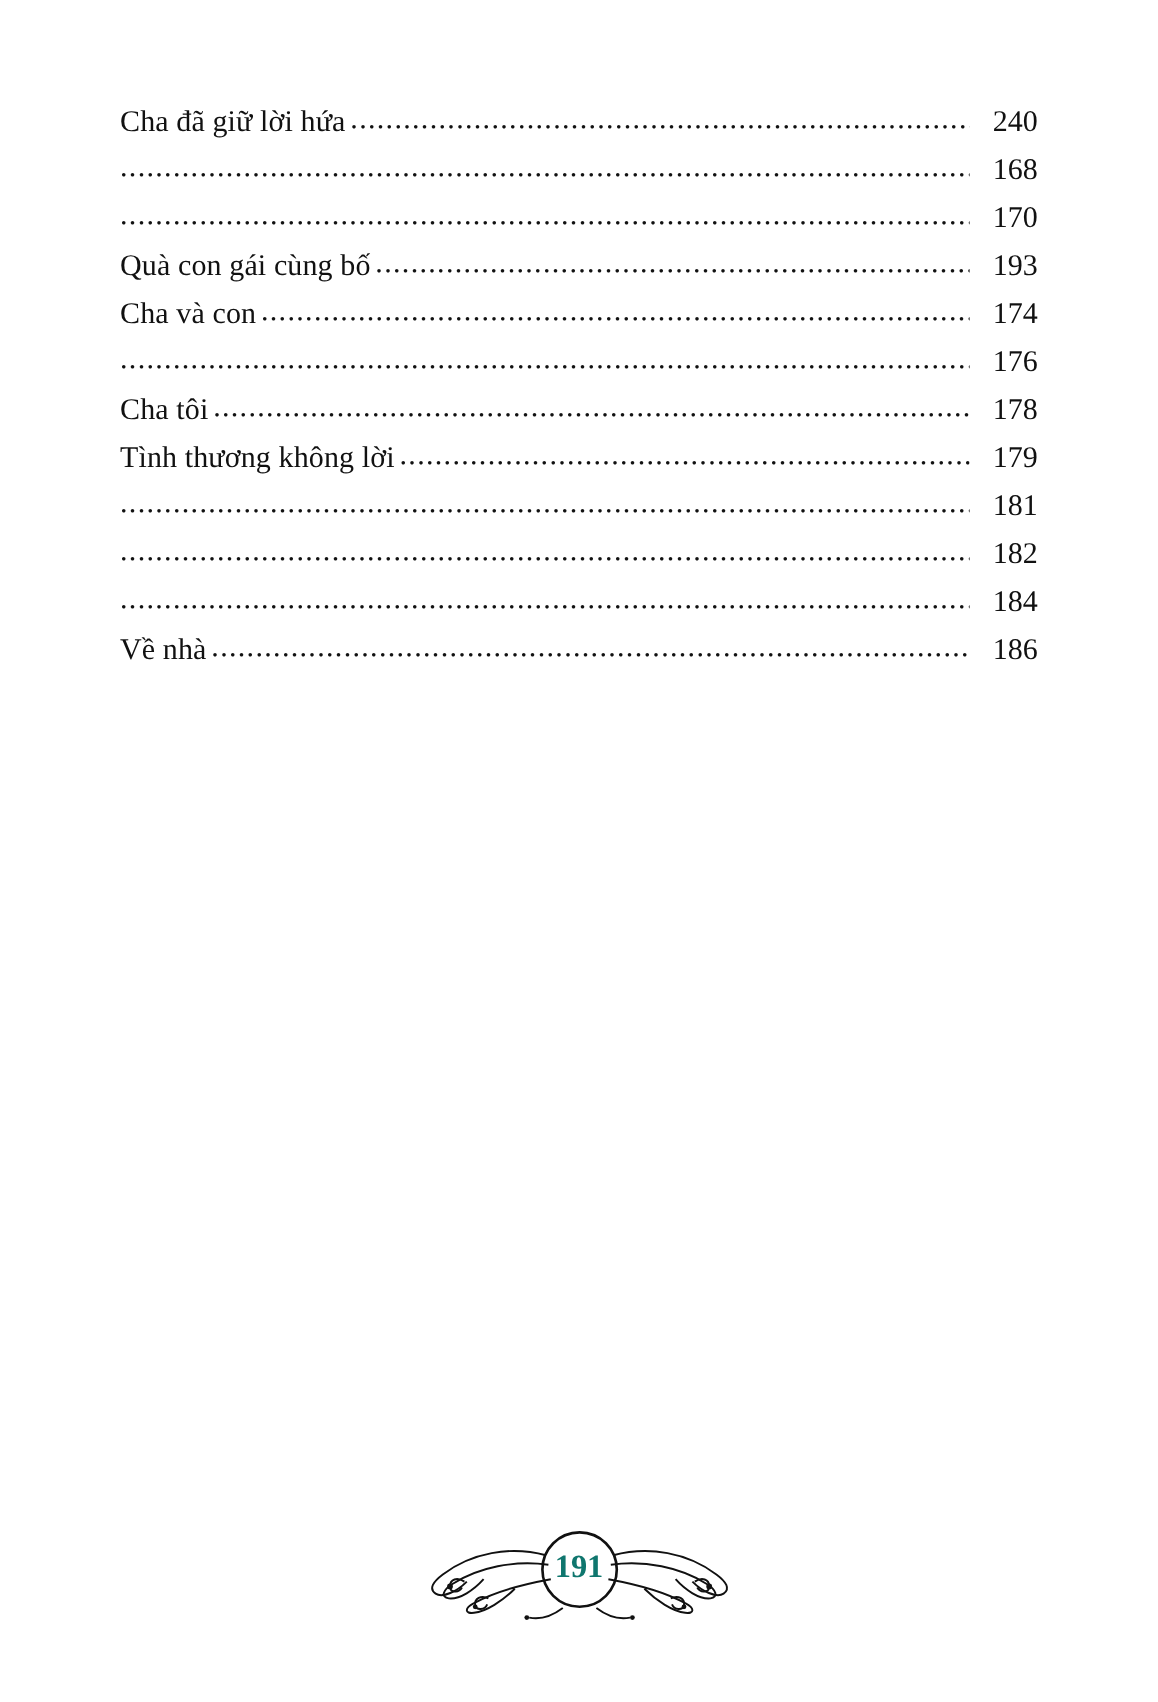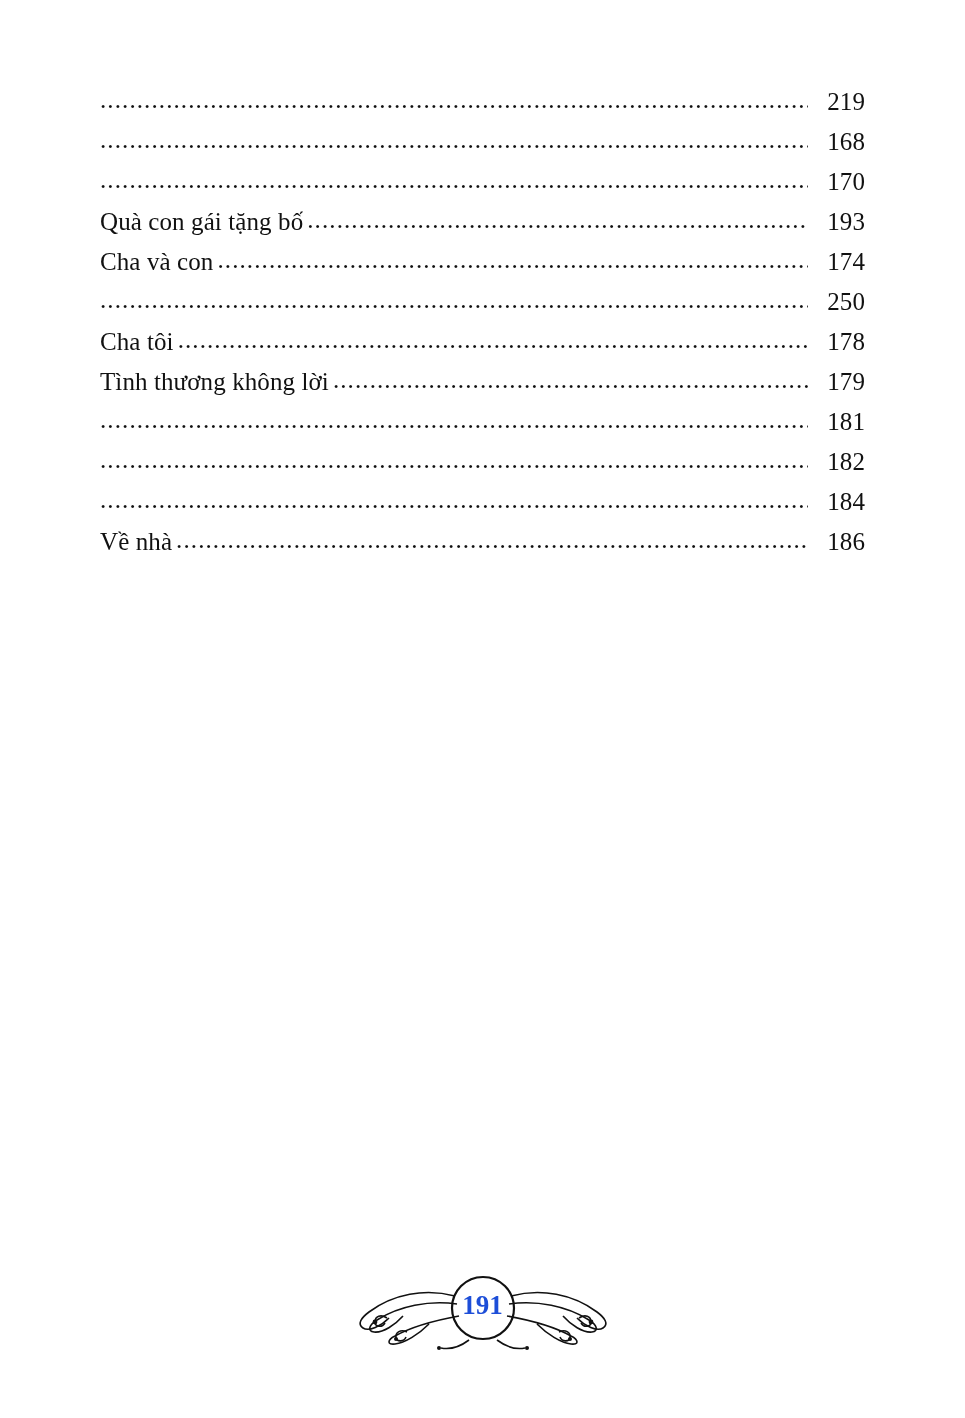--- a/index.html
+++ b/index.html
@@ -87,67 +87,68 @@
   }
 
   .page-number {
     position: absolute;
     left: 0; right: 0;
     top: 16px;
     text-align: center;
     font-family: "Liberation Serif", serif;
     font-weight: bold;
     font-size: 27px;
-    color: #1d4ed8;
+    color: #0f766e;
     z-index: 3;
   }
 
   .ornament-svg {
     position: absolute;
     left: 0;
     top: 0;
   }
 </style>
 </head>
 <body>
 
 <div class="page">
 
   <div class="toc">
 
     <div class="toc-entry">
-      <span class="toc-dots">...................................................................................................................................</span>
-      <span class="toc-page">219</span>
+      <span class="toc-title">Cha đã giữ lời hứa</span>
+      <span class="toc-dots">...................................................................................................................................</span>
+      <span class="toc-page">240</span>
     </div>
 
     <div class="toc-entry">
       <span class="toc-dots">...................................................................................................................................</span>
       <span class="toc-page">168</span>
     </div>
 
     <div class="toc-entry">
       <span class="toc-dots">...................................................................................................................................</span>
       <span class="toc-page">170</span>
     </div>
 
     <div class="toc-entry">
-      <span class="toc-title">Quà con gái tặng bố</span>
+      <span class="toc-title">Quà con gái cùng bố</span>
       <span class="toc-dots">...................................................................................................................................</span>
       <span class="toc-page">193</span>
     </div>
 
     <div class="toc-entry">
       <span class="toc-title">Cha và con</span>
       <span class="toc-dots">...................................................................................................................................</span>
       <span class="toc-page">174</span>
     </div>
 
     <div class="toc-entry">
       <span class="toc-dots">...................................................................................................................................</span>
-      <span class="toc-page">250</span>
+      <span class="toc-page">176</span>
     </div>
 
     <div class="toc-entry">
       <span class="toc-title">Cha tôi</span>
       <span class="toc-dots">...................................................................................................................................</span>
       <span class="toc-page">178</span>
     </div>
 
     <div class="toc-entry">
       <span class="toc-title">Tình thương không lời</span>

